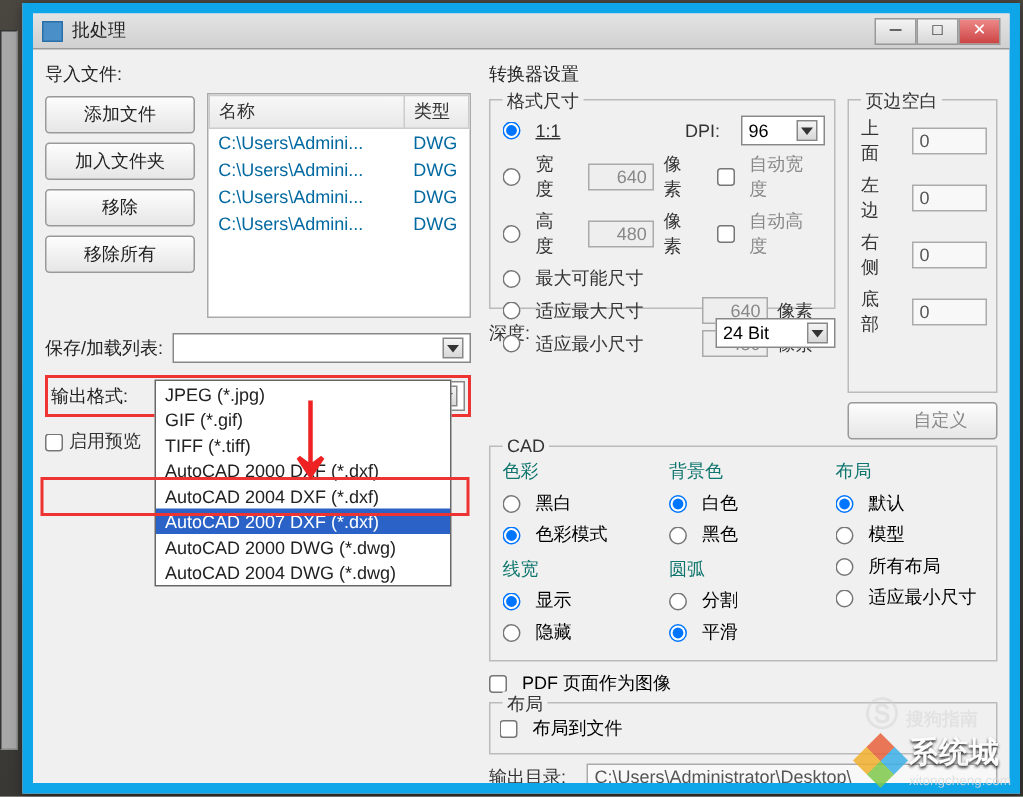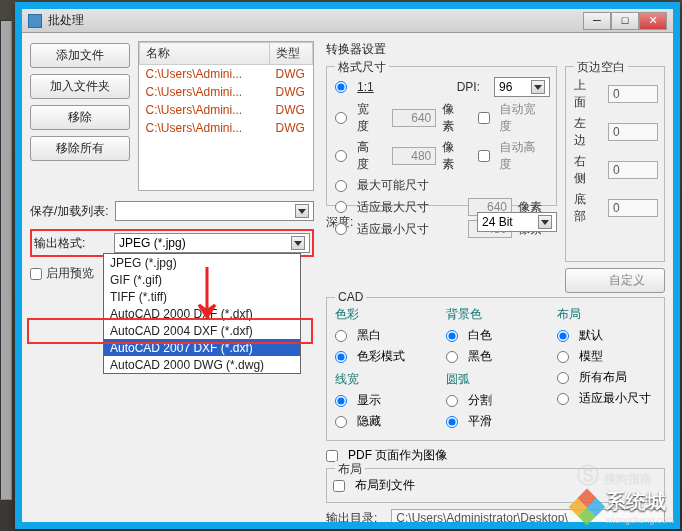--- a/index.html
+++ b/index.html
@@ -18,21 +18,21 @@
 .rightpane { flex: 1; padding: 8px 8px 8px 4px; overflow: hidden; }
 .label { color: #222; margin-bottom: 4px; }
 .row { display: flex; align-items: center; }
 .btn { background: linear-gradient(to bottom,#fdfdfd,#e6e6e6); border: 1px solid #999; border-radius: 3px; padding: 3px 0; width: 100px; text-align: center; color: #222; cursor: pointer; }
 .btn.wide { width: 110px; }
 .btn.dis { color: #888; padding-left: 24px; }
 .filebtns { display: flex; flex-direction: column; gap: 6px; margin-top: 2px; }
 .filetable { margin-left: 8px; flex: 1; background: #fff; border: 1px solid #aaa; height: 150px; overflow: hidden; }
 .filetable table { width: 100%; border-collapse: collapse; }
 .filetable th { background: linear-gradient(#f8f8f8,#e8e8e8); border: 1px solid #ccc; text-align: left; padding: 2px 6px; font-weight: normal; color: #333; height: 20px; }
-.filetable td { padding: 2px 6px; color: #c2410c; white-space: nowrap; height: 18px; }
+.filetable td { padding: 2px 6px; color: #0369a1; white-space: nowrap; height: 18px; }
 .filetable td:first-child { width: 130px; overflow: hidden; text-overflow: ellipsis; }
 .combo { background: #fff; border: 1px solid #888; height: 20px; display: flex; align-items: center; padding: 0 4px; position: relative; cursor: pointer; }
 .combo .arrow { margin-left: auto; width: 14px; height: 14px; background: linear-gradient(#f4f4f4,#d8d8d8); border: 1px solid #888; display: flex; align-items: center; justify-content: center; }
 .combo .arrow::after { content: ""; border-left: 4px solid transparent; border-right: 4px solid transparent; border-top: 5px solid #333; }
 .hl-red-thick { border: 2px solid #e33 !important; }
 .dropdown { position: absolute; left: 103px; top: 253px; width: 198px; background: #fff; border: 1px solid #666; z-index: 5; }
 .dropdown .opt { padding: 2px 6px; color: #222; cursor: pointer; height: 17px; line-height: 15px; white-space: nowrap; }
 .dropdown .opt.sel { background: #2a62c8; color: #fff; }
 .arrow-red { position: absolute; left: 195px; top: 265px; z-index: 6; pointer-events: none; }
 .arrow-red svg { width: 24px; height: 60px; }
@@ -63,20 +63,21 @@
     <span class="title">批处理</span>
     <div class="wbtns">
       <div class="wbtn">─</div>
       <div class="wbtn">□</div>
       <div class="wbtn close">✕</div>
     </div>
   </div>
   <div class="body">
 
     <div class="leftpane">
+      <div class="label">导入文件:</div>
       <div class="row" style="align-items:flex-start;">
         <div class="filebtns">
           <div class="btn">添加文件</div>
           <div class="btn">加入文件夹</div>
           <div class="btn">移除</div>
           <div class="btn">移除所有</div>
         </div>
         <div class="filetable">
           <table>
             <tbody>
@@ -301,20 +302,21 @@
 </div>
 
 <div class="dropdown">
   <div class="opt">JPEG (*.jpg)</div>
   <div class="opt">GIF (*.gif)</div>
   <div class="opt">TIFF (*.tiff)</div>
   <div class="opt">AutoCAD 2000 DXF (*.dxf)</div>
   <div class="opt">AutoCAD 2004 DXF (*.dxf)</div>
   <div class="opt sel">AutoCAD 2007 DXF (*.dxf)</div>
   <div class="opt">AutoCAD 2000 DWG (*.dwg)</div>
+  <div class="opt">AutoCAD 2004 DWG (*.dwg)</div>
 </div>
 <div style="position:absolute; left:27px; top:318px; width:286px; height:26px; border:2px solid #e33; z-index:6; pointer-events:none;"></div>
 
 <div class="arrow-red">
   <svg viewBox="0 0 24 60">
       <path d="M12 2 L12 44 M12 52 L4 40 L12 46 L20 40 Z" stroke="#e22" stroke-width="3" fill="#e22"></path>
     </svg>
 </div>
 
 <div class="sogou"><span style="font-size:22px;">Ⓢ</span> <span>搜狗指南</span></div>

